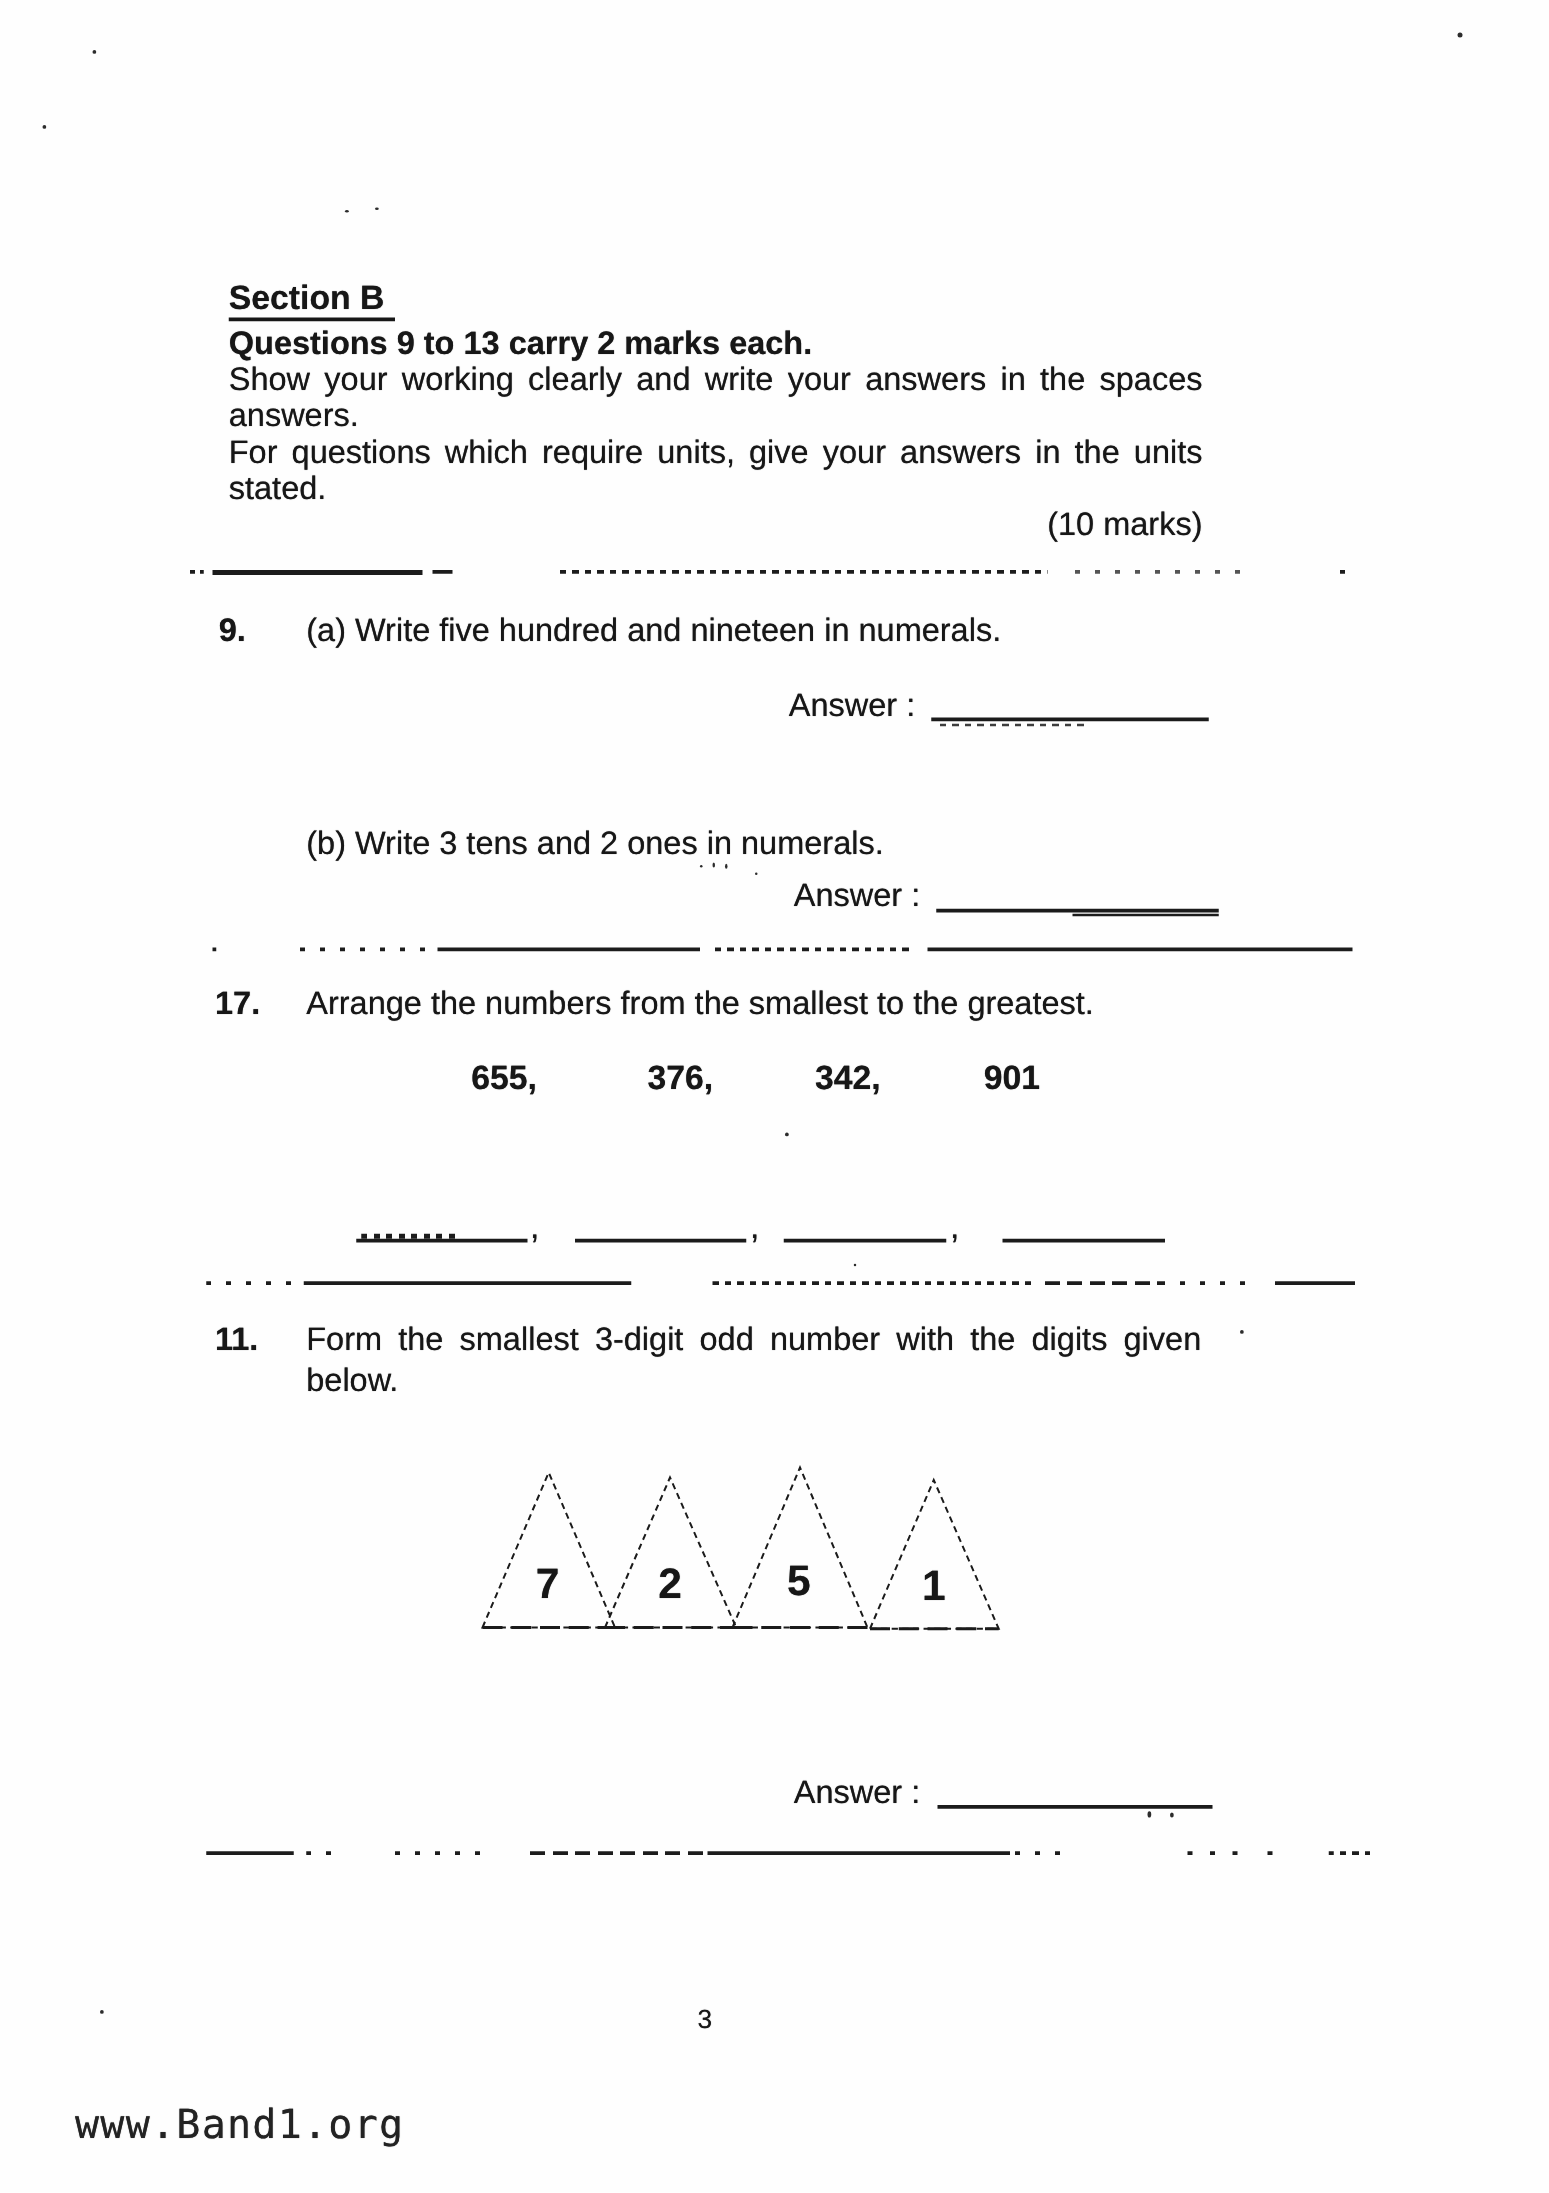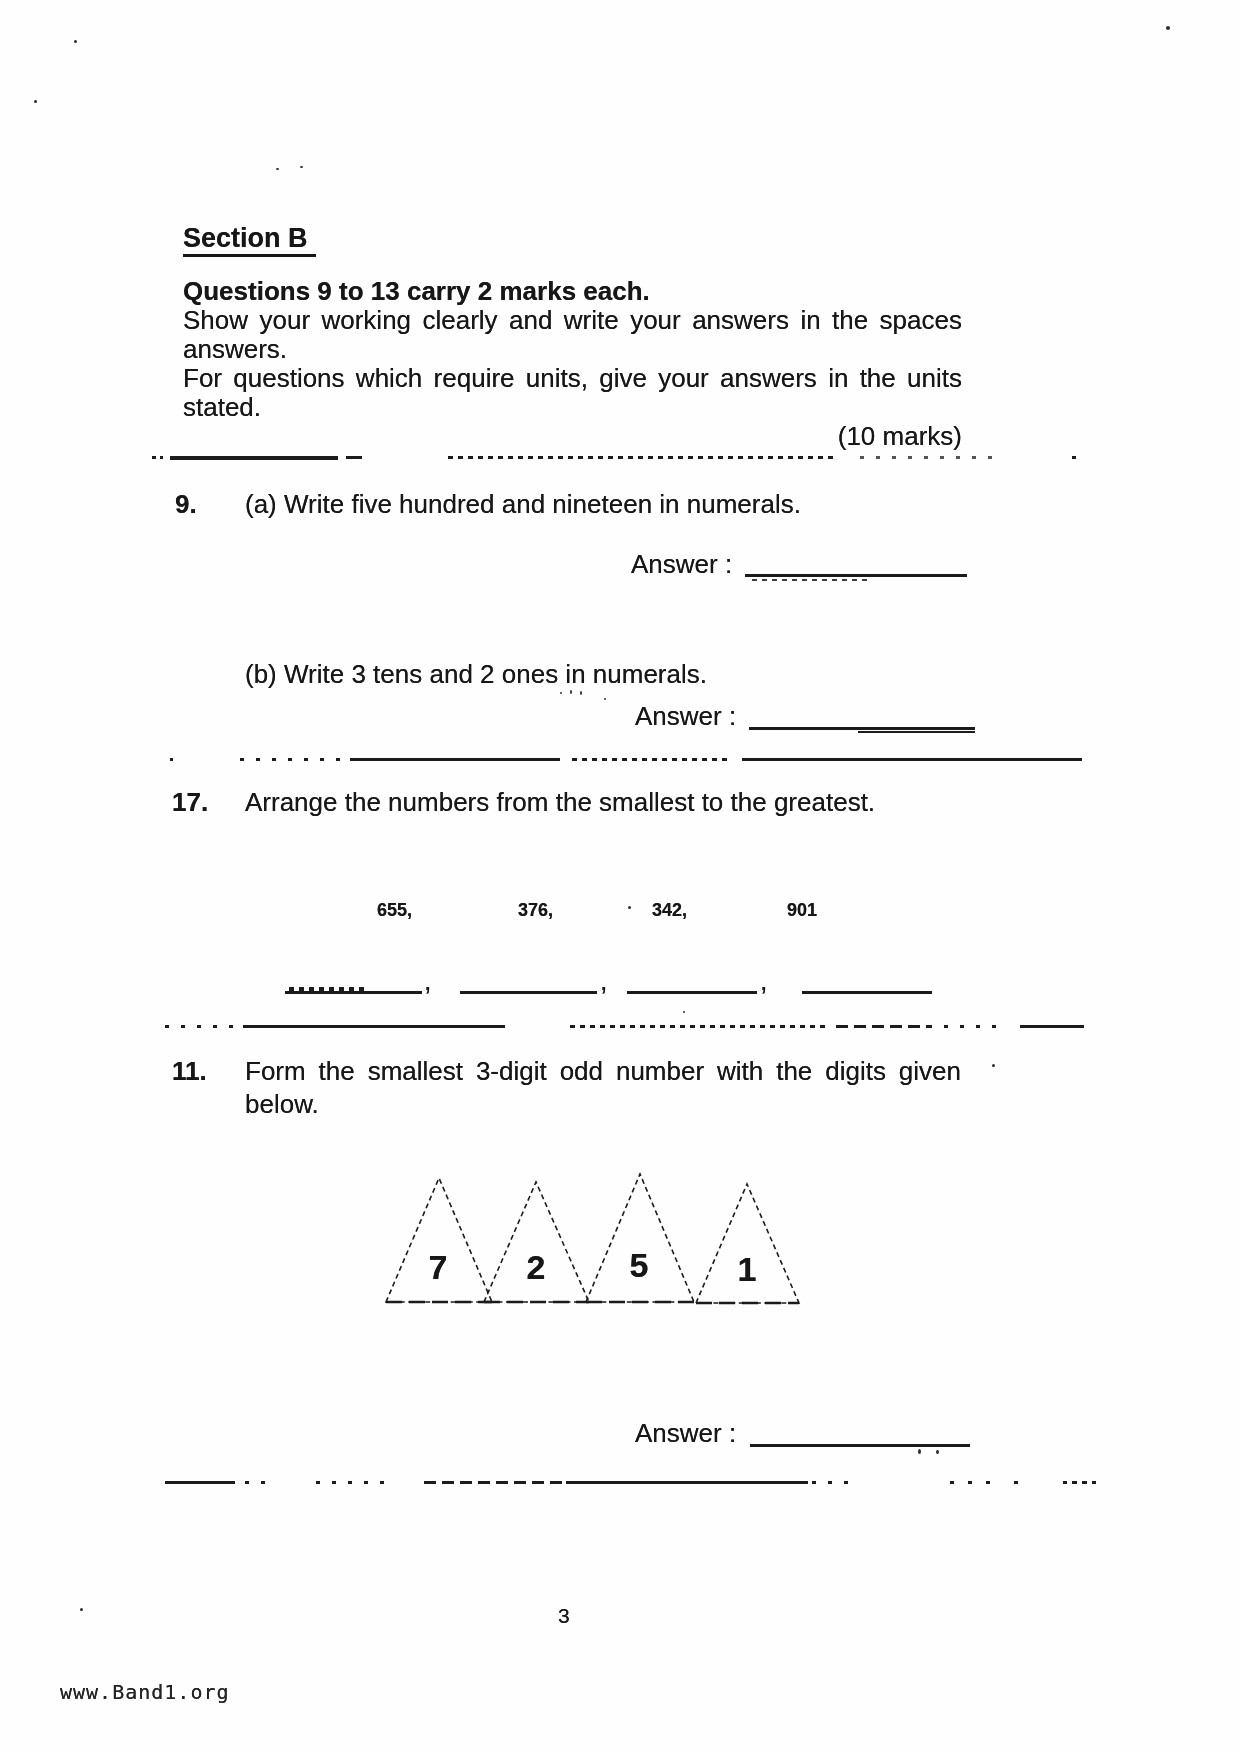--- a/index.html
+++ b/index.html
@@ -4,35 +4,35 @@
 <style>
   html,body{margin:0;padding:0;background:#ffffff;}
   .page{
     position:relative;width:1239px;height:1754px;background:#fefefe;
     font-family:"Liberation Sans",sans-serif;color:#171717;overflow:hidden;
     text-shadow:0 0 .6px rgba(15,15,15,.8);
     filter:blur(.22px);
   }
   
   .hdr{position:absolute;left:183px;top:224px;width:779px;font-size:26px;line-height:29px;}
-  .hdr h1{font-size:27px;font-weight:700;margin:0 0 20px 0;display:inline-block;
+  .hdr h1{font-size:27px;font-weight:700;margin:0 0 3px 0;display:inline-block;
           border-bottom:3px solid #171717;padding:0 8px 1px 0;}
   .hdr p{margin:0;}
   .b{font-weight:700;}
   .justify{text-align:justify;text-align-last:justify;}
   .marks{text-align:right;}
   
   .t{position:absolute;font-size:26px;line-height:30px;white-space:nowrap;}
   .qnum{font-weight:700;}
-  .num{font-weight:700;font-size:18px;margin-top:48px;}
+  .num{font-weight:700;font-size:27px;}
   .jline{position:absolute;font-size:26px;line-height:30px;text-align:justify;text-align-last:justify;}
   .em{font-weight:700;border-bottom:3px solid #171717;padding-bottom:1px;margin-left:.32em;}
   .digit{position:absolute;width:44px;text-align:center;font-size:34px;font-weight:700;}
   .pageno{position:absolute;font-size:21px;}
-  .url{position:absolute;font-family:"DejaVu Sans Mono",monospace;font-size:20px;letter-spacing:1px;color:#232323;}
+  .url{position:absolute;font-family:"DejaVu Sans Mono",monospace;font-size:32px;letter-spacing:1px;color:#232323;}
   
   .ansline,.blank{position:absolute;height:3px;background:#1b1b1b;}
   .div-row{position:absolute;left:0;width:1239px;height:7px;}
   .ln{position:absolute;top:1px;height:3px;}
   .sol{background:#1c1c1c;}
   .dot{background:repeating-linear-gradient(90deg,#1c1c1c 0 5px,transparent 5px 10px);}
   .dot2{background:repeating-linear-gradient(90deg,#1c1c1c 0 4px,transparent 4px 16px);}
   .dsh{background:repeating-linear-gradient(90deg,#1c1c1c 0 12px,transparent 12px 18px);}
   .spk{position:absolute;background:#2c2c2c;border-radius:50%;}
   svg{position:absolute;}

